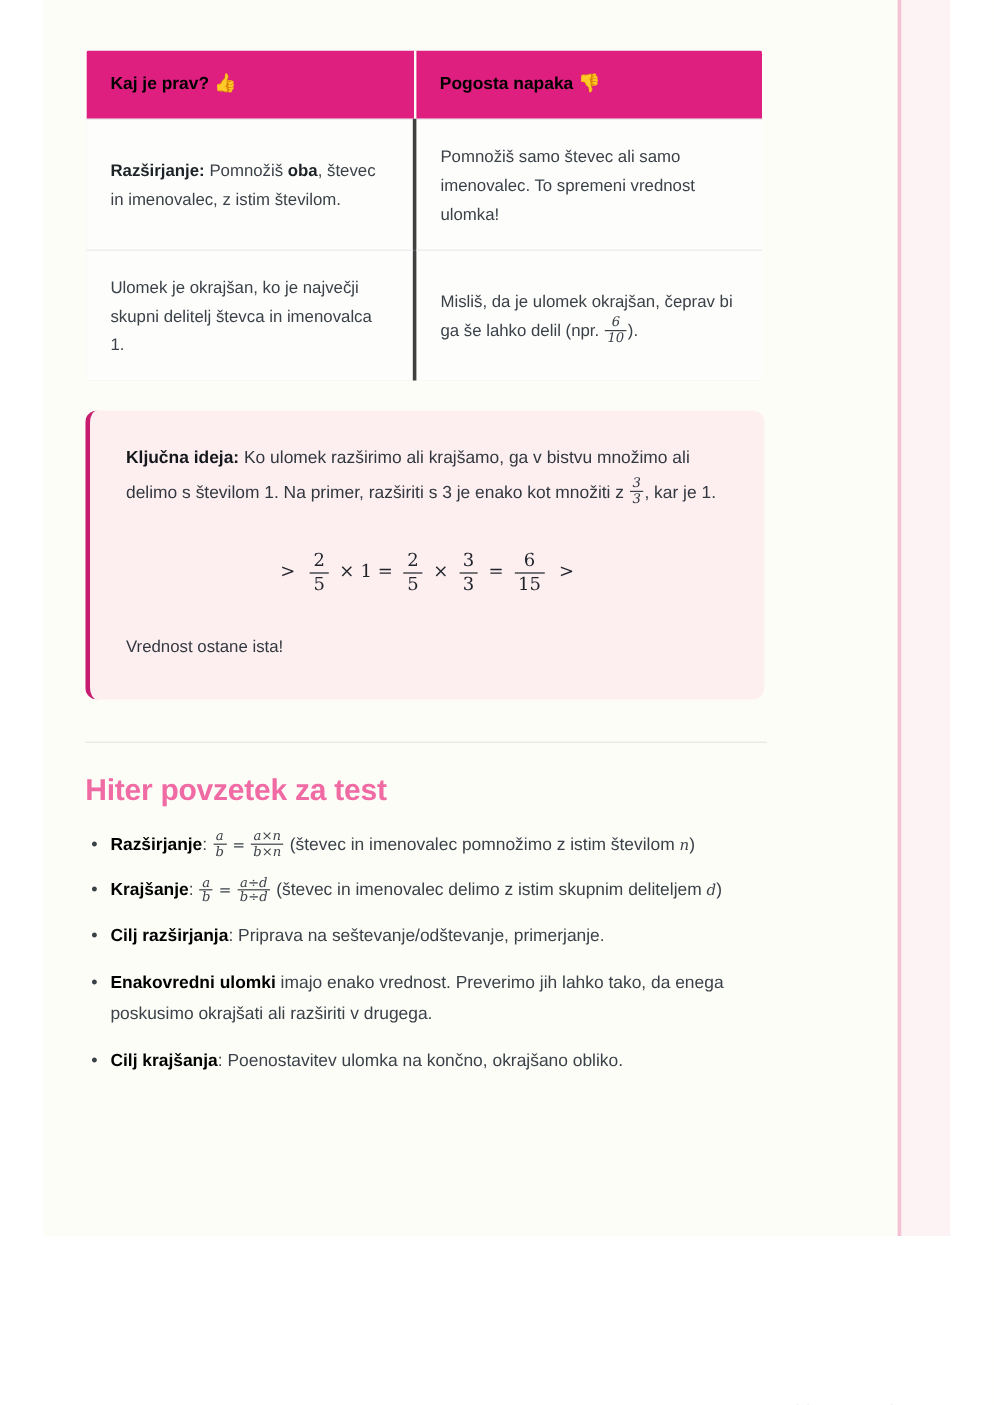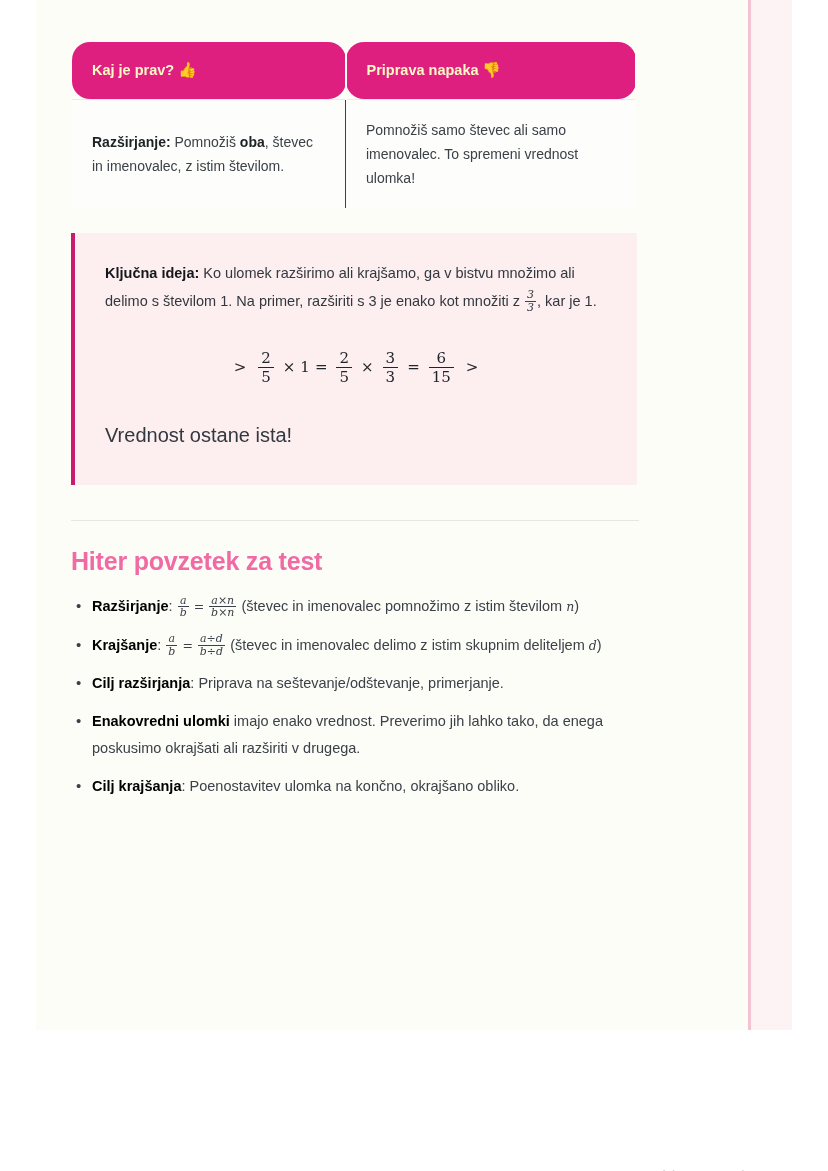--- a/index.html
+++ b/index.html
@@ -47,38 +47,37 @@
   table.compare {
     width: 564px;
     border-collapse: collapse;
     table-layout: fixed;
     border: 1px solid #e8eaed;
     border-radius: 3px;
     overflow: hidden;
   }
   table.compare th {
     background: #de1f80;
-    color: #fef9c3;
+    color: #000000;
     font-size: 14.5px;
     font-weight: bold;
     text-align: left;
     padding: 18px 20px 19px 20px;
     line-height: 1.3;
     border-right: 2px solid #fdfdf8;
     vertical-align: middle;
-    border-radius: 18px;
   }
   table.compare th:last-child { border-right: none; }
   table.compare td {
     font-size: 14px;
     color: #3b4148;
     padding: 18px 20px;
     line-height: 1.72;
     vertical-align: middle;
-    border-right: 1px solid #404040;
+    border-right: 3px solid #404040;
     border-top: 1px solid #e8eaed;
   }
   table.compare td:last-child { border-right: none; }
   table.compare tr.alt td { background: #f5f7f9; }
   table.compare tr.plain td { background: #fdfdfb; }
   table.compare td b, table.compare td strong { color: #1d2227; font-weight: bold; }
   .col-a { width: 274px; }
   .col-b { width: 290px; }
   .emoji { font-size: 15px; }
 
@@ -97,20 +96,21 @@
   .frac .den { display: block; padding: 0 2px; border-top: 1px solid #3b4148; }
   .frac.up { vertical-align: -0.42em; }
 
   
   .callout {
     margin-top: 24px;
     width: 566px;
     background: #fdeef0;
     border-left: 4px solid #c81c70;
     padding: 26px 30px 30px 30px;
+    border-radius: 10px;
   }
   .callout p {
     margin: 0;
     font-size: 14.5px;
     color: #32383f;
     line-height: 1.95;
   }
   .callout p b { color: #14181c; font-weight: bold; }
   .equation {
     text-align: center;
@@ -126,21 +126,21 @@
     line-height: 1.12;
     font-style: normal;
     margin: 0 4px;
   }
   .equation .bigfrac .num { display: block; padding: 0 3px 1px 3px; }
   .equation .bigfrac .den { display: block; padding: 1px 3px 0 3px; border-top: 1.2px solid #20252b; }
   .equation .op { margin: 0 5px; }
   .equation .angle { margin: 0 8px; }
   .callout .closing {
     margin: 0;
-    font-size: 20px;
+    font-size: 14px;
     color: #32383f;
   }
 
   
   .divider {
     margin: 35px 0 0 0;
     width: 568px;
     height: 1px;
     background: #e6e6e2;
     border: 0;
@@ -197,28 +197,32 @@
     <div class="content">
 
       <table class="compare">
         <colgroup>
             <col class="col-a">
             <col class="col-b">
           </colgroup>
         <thead>
           <tr>
             <th><span>Kaj je prav?</span> <span class="emoji">👍</span></th>
-            <th><span>Priprava napaka</span> <span class="emoji">👎</span></th>
+            <th><span>Pogosta napaka</span> <span class="emoji">👎</span></th>
           </tr>
         </thead>
         <tbody>
           <tr class="plain">
             <td><b>Razširjanje:</b><span> Pomnožiš </span><b>oba</b><span>, števec in imenovalec, z istim številom.</span></td>
             <td>Pomnožiš samo števec ali samo imenovalec. To spremeni vrednost ulomka!</td>
           </tr>
+          <tr class="plain">
+            <td>Ulomek je okrajšan, ko je največji skupni delitelj števca in imenovalca 1.</td>
+            <td><span>Misliš, da je ulomek okrajšan, čeprav bi ga še lahko delil (npr. </span><span class="frac"><span class="num">6</span><span class="den">10</span></span><span>).</span></td>
+          </tr>
         </tbody>
       </table>
 
       <div class="callout">
         <p><b>Ključna ideja:</b><span> Ko ulomek razširimo ali krajšamo, ga v bistvu množimo ali delimo s številom 1. Na primer, razširiti s 3 je enako kot množiti z </span><span class="frac up"><span class="num">3</span><span class="den">3</span></span><span>, kar je 1.</span></p>
 
         <div class="equation">
           <span class="angle">&gt;</span><span class="bigfrac"><span class="num">2</span><span class="den">5</span></span><span class="op">×</span><span>1</span><span class="op">=</span><span class="bigfrac"><span class="num">2</span><span class="den">5</span></span><span class="op">×</span><span class="bigfrac"><span class="num">3</span><span class="den">3</span></span><span class="op">=</span><span class="bigfrac"><span class="num">6</span><span class="den">15</span></span><span class="angle">&gt;</span>
         </div>
 

